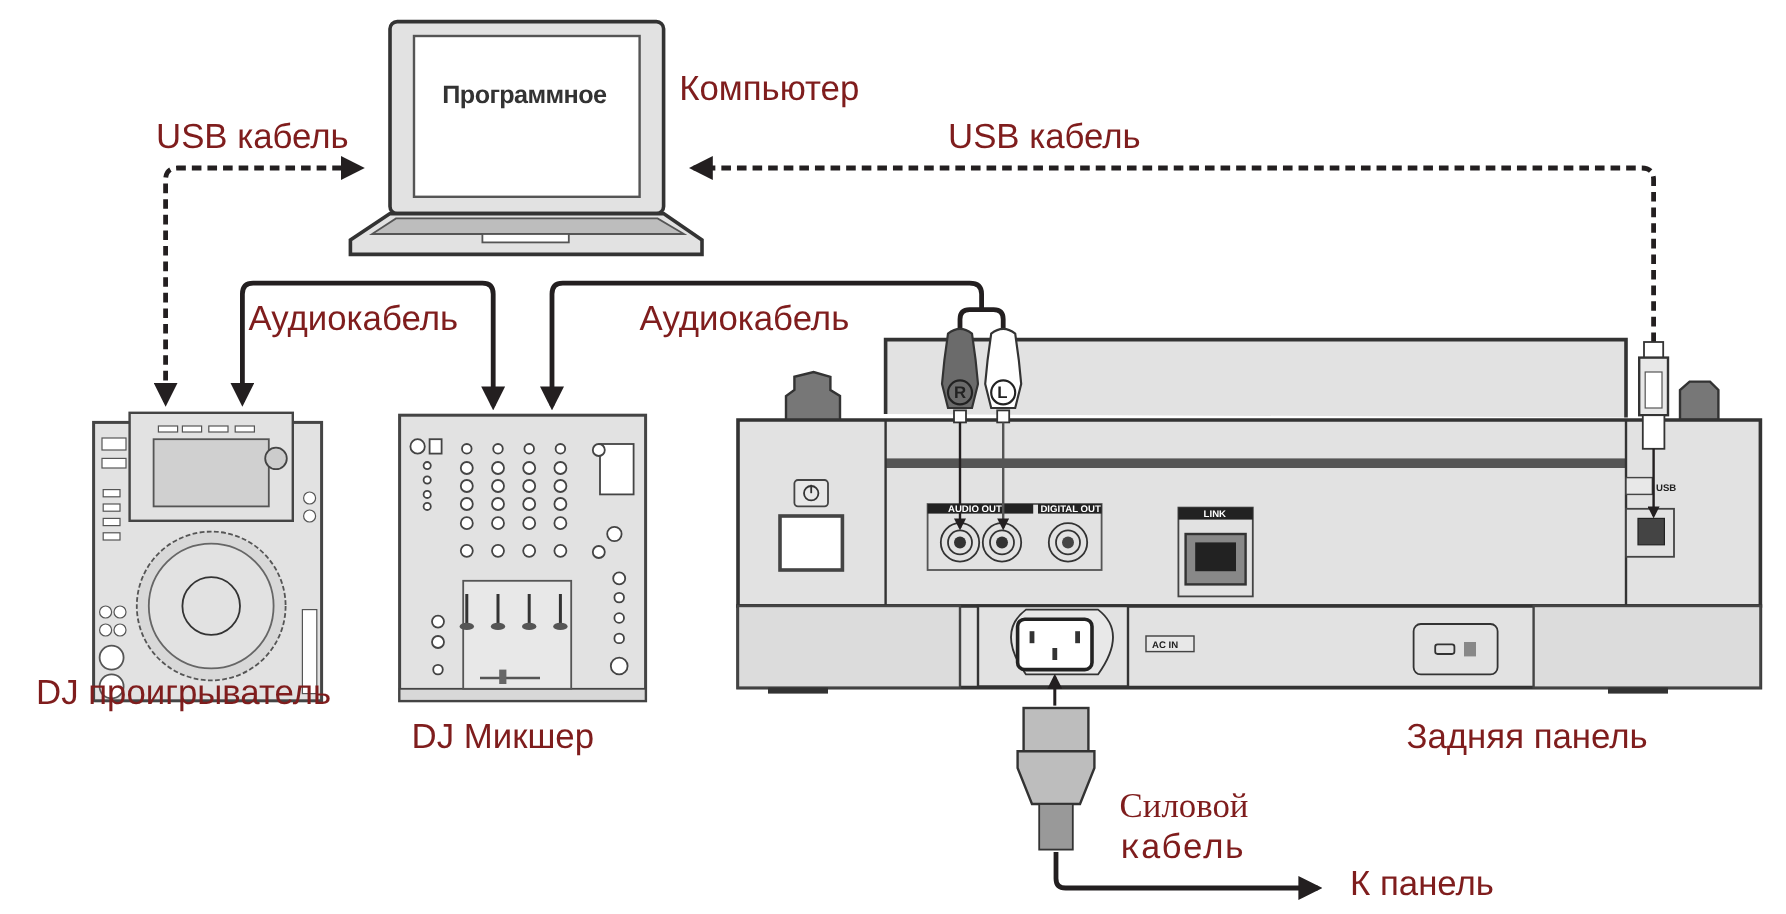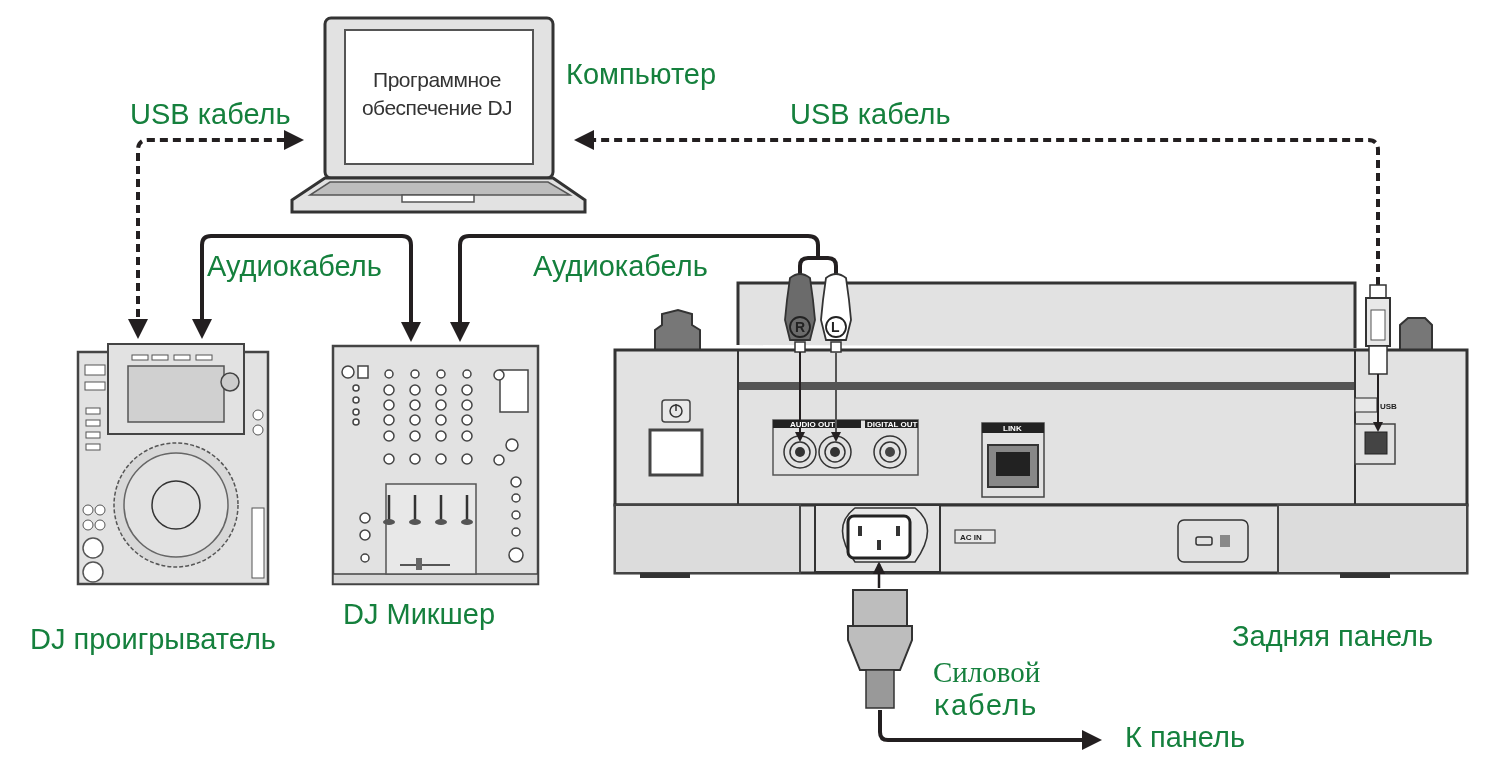--- a/index.html
+++ b/index.html
@@ -1,18 +1,18 @@
 <!DOCTYPE html>
 <html><head>
 <meta charset="utf-8">
 <style>
   html, body { margin: 0; padding: 0; background: #ffffff; }
   body { width: 1488px; height: 762px; overflow: hidden; position: relative; font-family: "Liberation Sans", sans-serif; }
   svg { position: absolute; left: 0; top: 0; }
-  .lbl { position: absolute; font-family: "Liberation Sans", sans-serif; font-size: 29px; color: #15803d; white-space: nowrap; line-height: 1; }
+  .lbl { position: absolute; font-family: "Liberation Sans", sans-serif; font-size: 29px; color: #7f1d1d; white-space: nowrap; line-height: 1; }
   .screen-txt { position: absolute; font-family: "Liberation Sans", sans-serif; font-size: 21px; color: #333; text-align: center; line-height: 1.35; letter-spacing: -0.5px; }
   .tiny { font-family: "Liberation Sans", sans-serif; font-size: 8px; font-weight: bold; }
 </style>
 </head>
 <body>
 
 <svg width="1488" height="762" viewBox="0 0 1488 762" xmlns="http://www.w3.org/2000/svg">
   <defs>
     <marker id="arr" viewBox="0 0 10 10" refX="8" refY="5" markerWidth="5" markerHeight="5" orient="auto-start-reverse">
       <path d="M0,0 L10,5 L0,10 z" fill="#231f20"></path>
@@ -229,28 +229,27 @@
 
   <text class="tiny" x="790" y="427" fill="#fff">AUDIO OUT</text>
   <text class="tiny" x="867" y="427" fill="#fff">DIGITAL OUT</text>
   <text class="tiny" x="1003" y="431" fill="#fff">LINK</text>
   <text class="tiny" x="960" y="540" fill="#222">AC IN</text>
   <text class="tiny" x="1380" y="409" fill="#222">USB</text>
   <text x="795" y="332" font-family="Liberation Sans, sans-serif" font-size="14" font-weight="bold" fill="#222">R</text>
   <text x="831" y="332" font-family="Liberation Sans, sans-serif" font-size="14" font-weight="bold" fill="#222">L</text>
 </svg>
 
-<div class="screen-txt" style="left:345px; top:66px; width:184px;">
+<div class="screen-txt" style="left:345px; top:66px; width:184px;font-weight:bold;">
   <div>Программное</div>
-  <div>обеспечение DJ</div>
 </div>
 
 <div class="lbl" style="left:566px; top:60px;">Компьютер</div>
 <div class="lbl" style="left:130px; top:100px;">USB кабель</div>
 <div class="lbl" style="left:790px; top:100px;">USB кабель</div>
 <div class="lbl" style="left:207px; top:252px;">Аудиокабель</div>
 <div class="lbl" style="left:533px; top:252px;">Аудиокабель</div>
-<div class="lbl" style="left:30px; top:625px;">DJ проигрыватель</div>
+<div class="lbl" style="left:30px; top:564px;">DJ проигрыватель</div>
 <div class="lbl" style="left:343px; top:600px;">DJ Микшер</div>
-<div class="lbl" style="left:1232px; top:600px;margin-top:22px;">Задняя панель</div>
+<div class="lbl" style="left:1172px; top:600px;">Задняя панель</div>
 <div class="lbl" style="left:933px; top:658px;font-family:Liberation Serif, serif;">Силовой</div>
 <div class="lbl" style="left:933px; top:693px;font-family:Liberation Mono, monospace;">кабель</div>
 <div class="lbl" style="left:1125px; top:723px;">К панель</div>
 
 </body></html>

